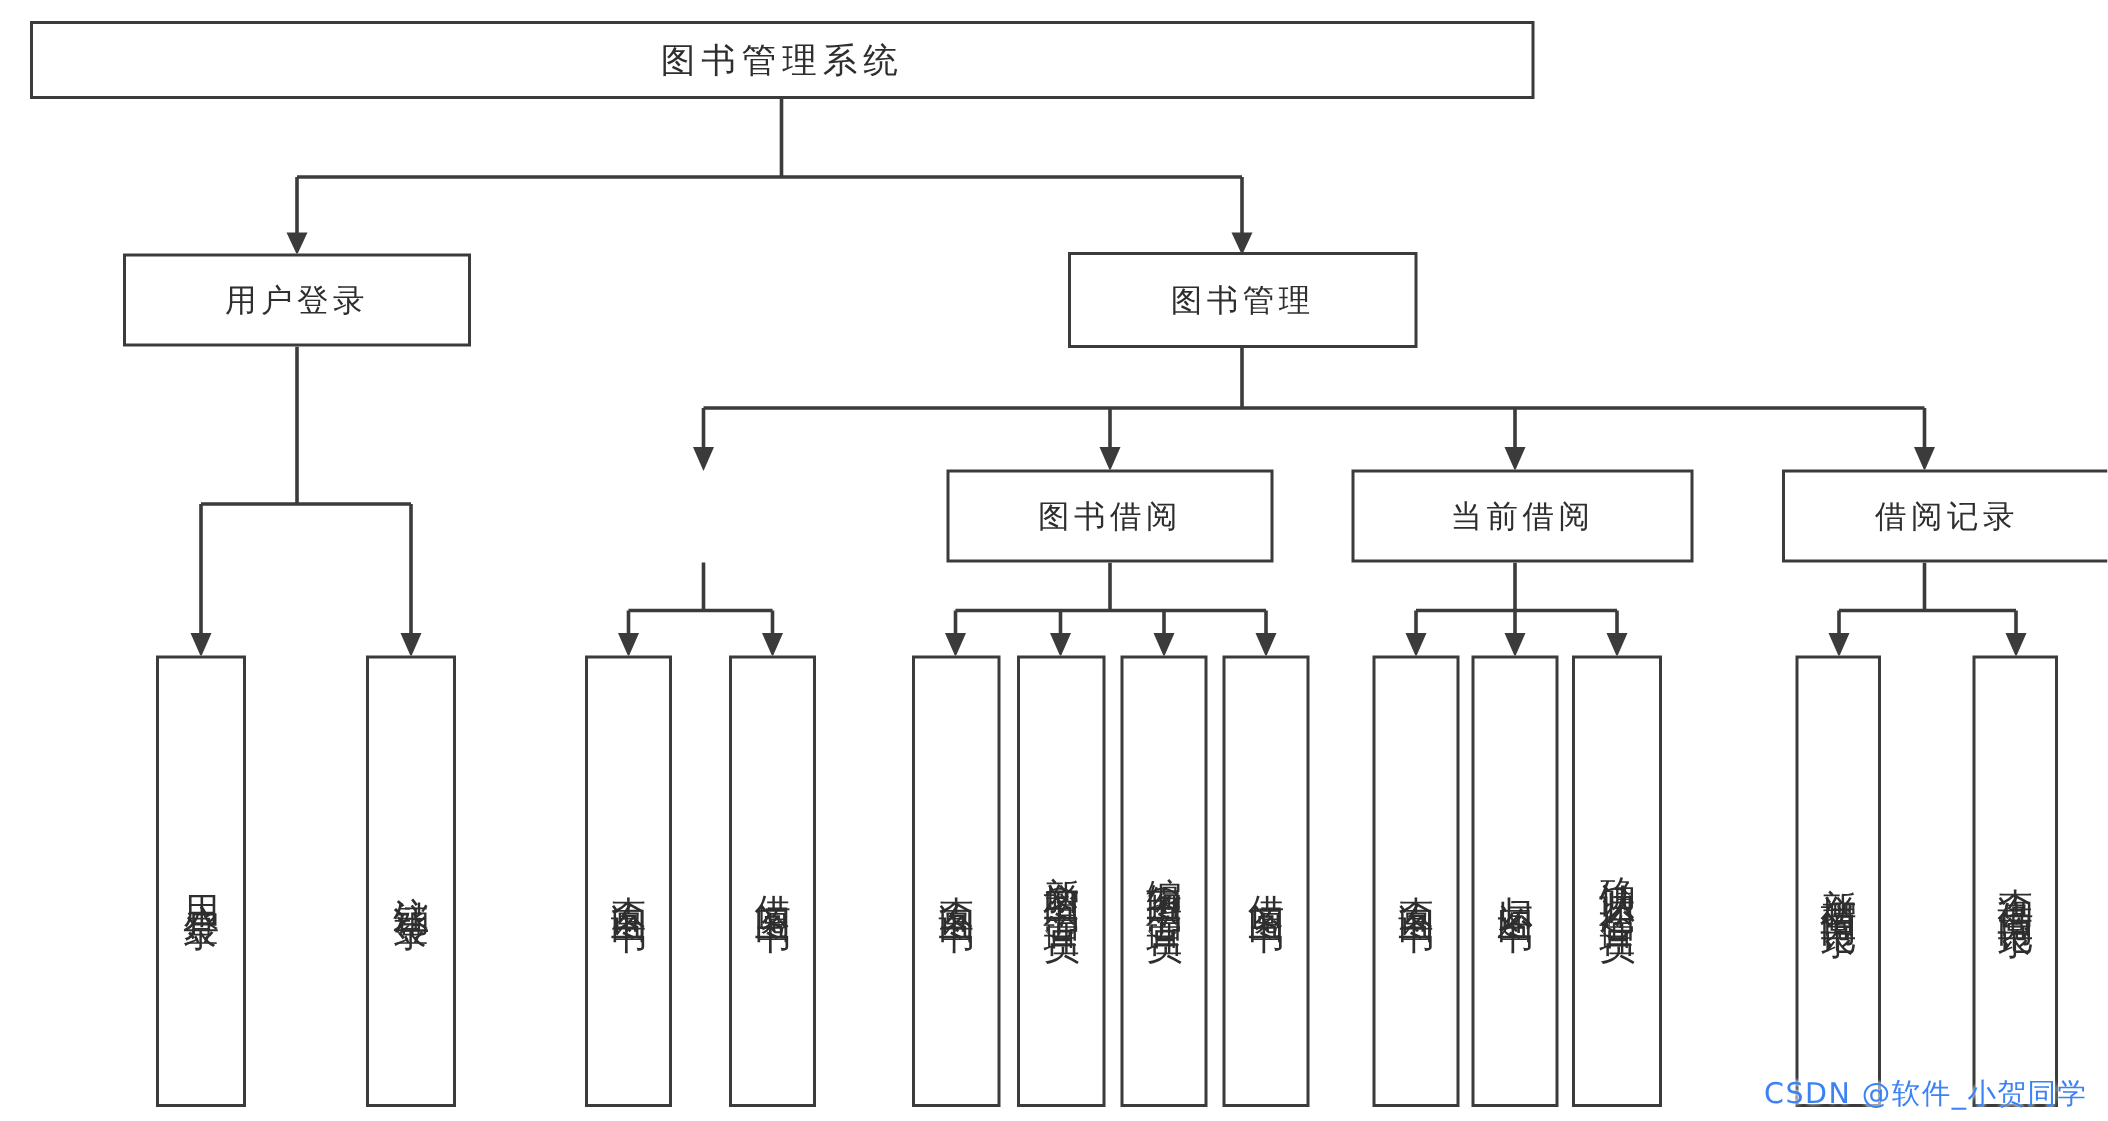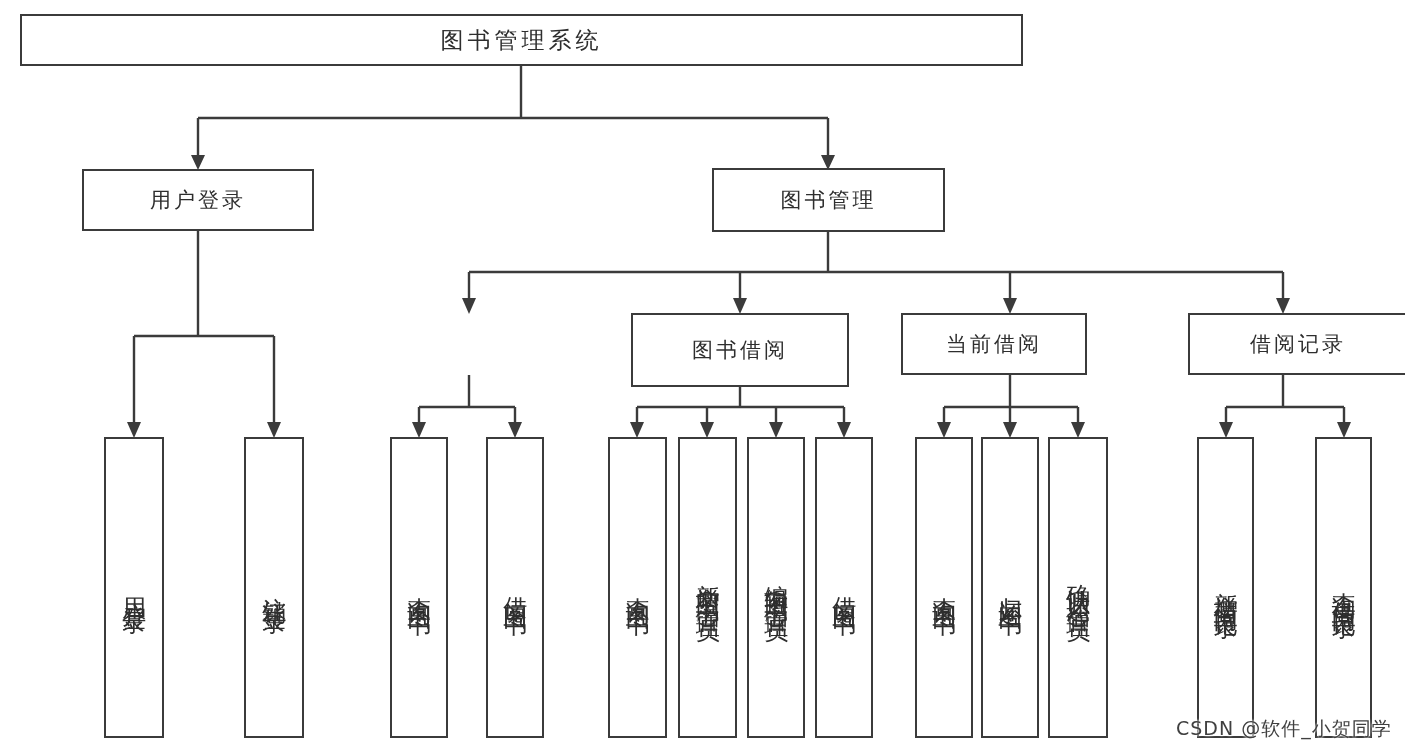--- a/index.html
+++ b/index.html
@@ -30,21 +30,21 @@
     text-orientation:mixed;
     font-size:24px;
     letter-spacing:5px;
     line-height:1.1;
     white-space:nowrap;
   }
   .watermark{
     position:absolute;
     left:1176px;top:716px;
     font-size:19px;
-    color:#404040;
+    color:#3b82f6;
     letter-spacing:1px;
     z-index:5;
     text-shadow:0 0 3px #ffffff,0 0 3px #ffffff;
     white-space:nowrap;
   }
 </style>
 </head>
 <body>
 
 <div class="canvas">
@@ -78,22 +78,22 @@
       <path class="ln" d="M1283 375 V407 M1226 407 H1344 M1226 407 V424 M1344 407 V424"></path>
       <path class="ar" d="M1219 422 H1233 L1226 438 Z M1337 422 H1351 L1344 438 Z"></path>
     </g>
   </svg>
 
   <div class="node h1" style="left:20px;top:14px;width:1003px;height:52px;">图书管理系统</div>
 
   <div class="node h2" style="left:82px;top:169px;width:232px;height:62px;">用户登录</div>
   <div class="node h2" style="left:712px;top:168px;width:233px;height:64px;">图书管理</div>
 
-  <div class="node h2" style="left:631px;top:313px;width:218px;height:74px;">图书借阅</div>
-  <div class="node h2" style="left:901px;top:313px;width:186px;height:62px;">当前借阅</div>
+  <div class="node h2" style="left:631px;top:313px;width:218px;height:62px;">图书借阅</div>
+  <div class="node h2" style="left:901px;top:313px;width:228px;height:62px;">当前借阅</div>
   <div class="node h2" style="left:1188px;top:313px;width:220px;height:62px;">借阅记录</div>
 
   <div class="node leaf" style="left:104px;top:437px;width:60px;height:301px;">
     <span class="vtext">用户登录</span>
   </div>
   <div class="node leaf" style="left:244px;top:437px;width:60px;height:301px;">
     <span class="vtext">注销登录</span>
   </div>
 
   <div class="node leaf" style="left:390px;top:437px;width:58px;height:301px;">

